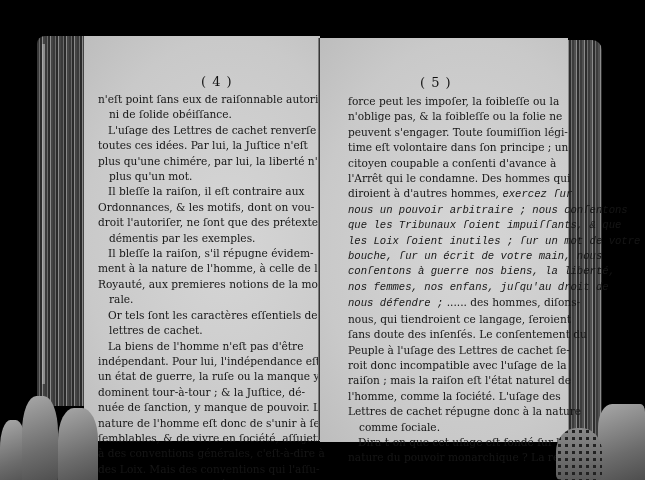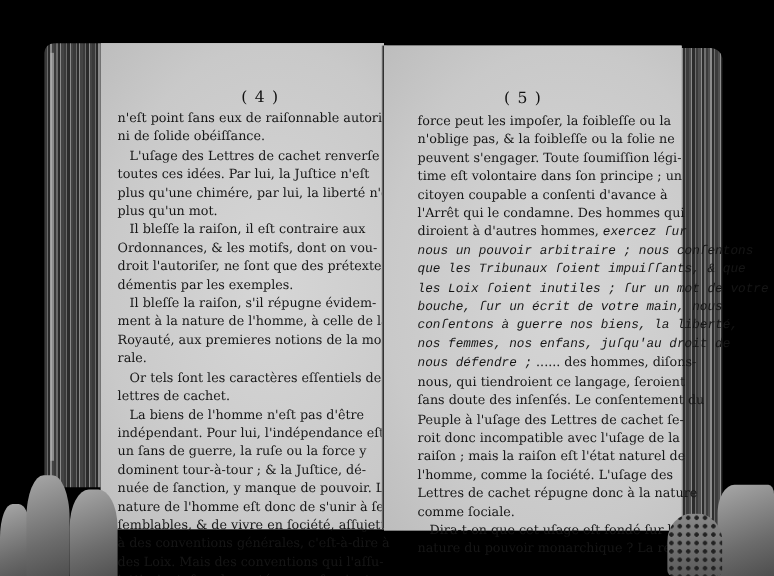--- a/index.html
+++ b/index.html
@@ -37,21 +37,21 @@
   }
 
   .pagenum {
     position: absolute; font-size: 13px; color: #111; letter-spacing: 1px;
   }
   .text {
     position: absolute; color: #161616; font-size: 10.6px; line-height: 15.4px;
     text-align: justify;
   }
   .text .line { display: block; white-space: nowrap; text-align-last: justify; text-align: justify; }
-  .text .line.last { text-align-last: left; }
+  .text .line.last { text-align-last: left; margin-left: 11px; }
   .text .indent { padding-left: 10px; }
   .text .it { font-style: italic; font-family: Liberation Mono, monospace; }
 
   .page-left .pagenum { left: 117px; top: 38px; }
   .page-left .text { left: 14px; top: 56px; width: 205px; }
   .page-right .pagenum { left: 100px; top: 37px; }
   .page-right .text { left: 28px; top: 56px; width: 200px; }
 
   
   .glove {
@@ -85,21 +85,21 @@
         <span class="line">droit l'autoriſer, ne ſont que des prétextes</span>
         <span class="line last">démentis par les exemples.</span>
         <span class="line indent">Il bleſſe la raiſon, s'il répugne évidem-</span>
         <span class="line">ment à la nature de l'homme, à celle de la</span>
         <span class="line">Royauté, aux premieres notions de la mo-</span>
         <span class="line last">rale.</span>
         <span class="line indent">Or tels ſont les caractères eſſentiels des</span>
         <span class="line last">lettres de cachet.</span>
         <span class="line indent">La biens de l'homme n'eſt pas d'être</span>
         <span class="line">indépendant. Pour lui, l'indépendance eſt</span>
-        <span class="line">un ſans de guerre, la ruſe ou la force y</span>
+        <span class="line">un état de guerre, la ruſe ou la manque y</span>
         <span class="line">dominent tour-à-tour ; &amp; la Juſtice, dé-</span>
         <span class="line">nuée de ſanction, y manque de pouvoir. La</span>
         <span class="line">nature de l'homme eſt donc de s'unir à ſes</span>
         <span class="line">ſemblables, &amp; de vivre en ſociété, aſſujetti</span>
         <span class="line">à des conventions générales, c'eſt-à-dire à</span>
         <span class="line">des Loix. Mais des conventions qui l'aſſu-</span>
         <span class="line">jettiroient, ſans le protéger, ne ſeroient</span>
       </div>
   </div>
 

